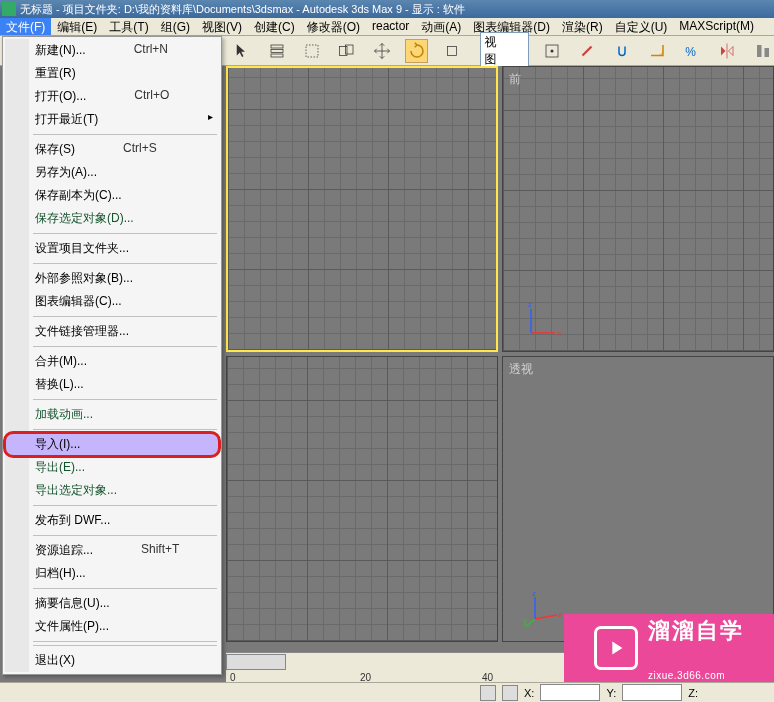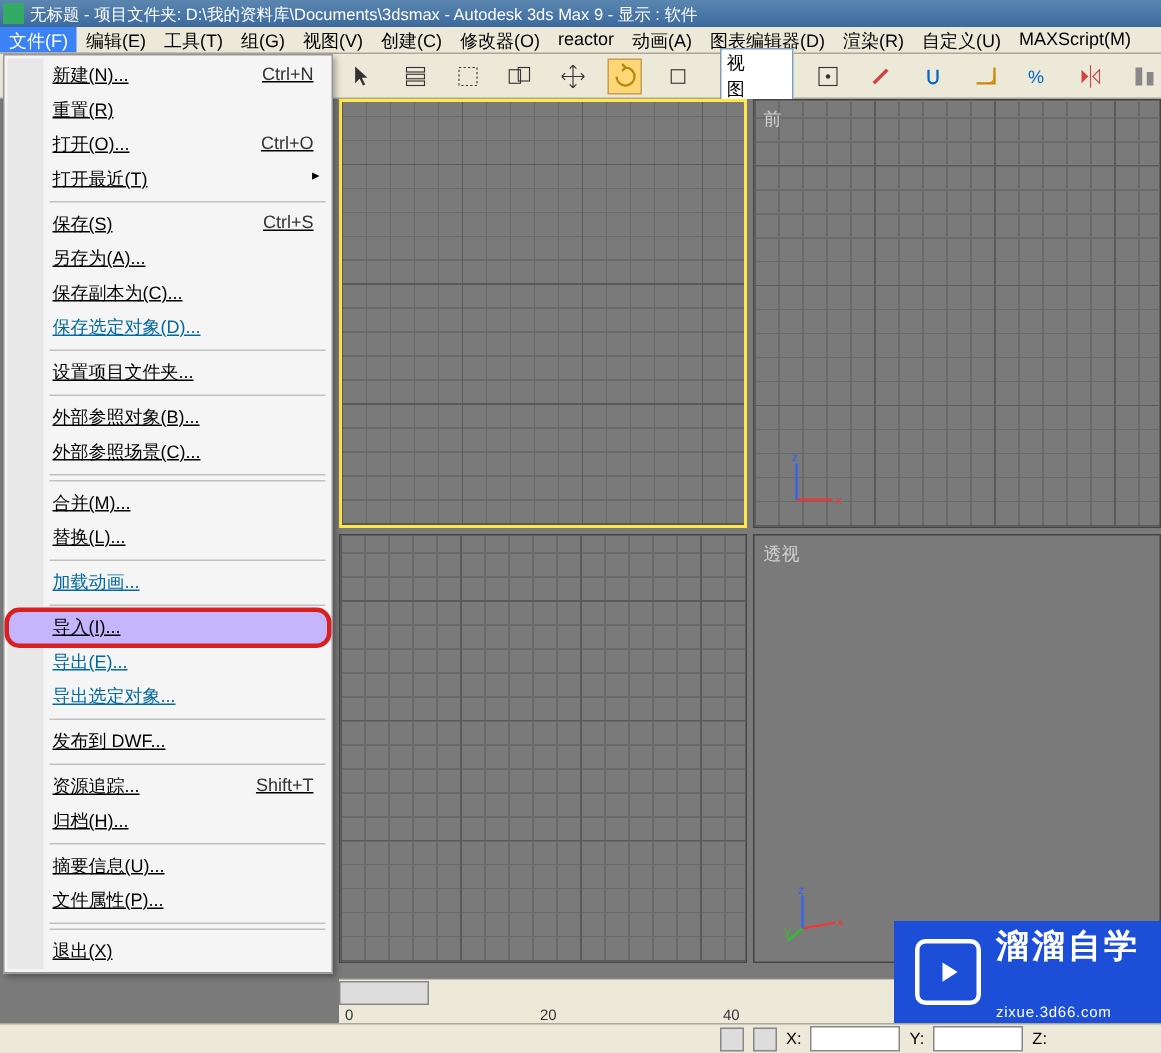--- a/index.html
+++ b/index.html
@@ -13,45 +13,45 @@
     .menubar .menu-item.active { background: #3b82f6; color: white; }
     
     .toolbar { height: 30px; background: #ece9d8; border-bottom: 1px solid #aca899; display: flex; align-items: center; padding-left: 230px; gap: 12px; }
     .tool-btn { width: 24px; height: 24px; border: 1px solid transparent; display: flex; align-items: center; justify-content: center; }
     .tool-btn.active { background: #fdd675; border: 1px solid #c4a060; }
     .tool-btn svg { width: 18px; height: 18px; }
     .view-dropdown { margin-left: 4px; background: white; border: 1px solid #7f9db9; font-size: 12px; padding: 1px 20px 1px 4px; }
     
     .file-menu { position: absolute; top: 36px; left: 2px; width: 220px; background: #f5f5f5; border: 1px solid #979797; box-shadow: 2px 2px 4px rgba(0,0,0,0.3); z-index: 100; font-size: 12px; padding: 2px; }
     .menu-left-strip { position: absolute; left: 2px; top: 2px; bottom: 2px; width: 24px; background: #e8e8e8; }
-    .menu-entry { padding: 3px 10px 3px 30px; display: flex; justify-content: space-between; position: relative; cursor: default; text-decoration: underline; }
-    .menu-entry.disabled { color: #0369a1; }
+    .menu-entry { padding: 3px 10px 3px 30px; display: flex; justify-content: flex-start; position: relative; cursor: default; }
+    .menu-entry.disabled { color: #14532d; }
     .menu-entry.highlighted { background: #c4b5fd; border: 3px solid #d92020; border-radius: 10px; margin: -2px; padding: 2px 9px 2px 29px; }
     .menu-sep { height: 1px; background: #c0c0c0; margin: 3px 2px 3px 28px; }
-    .shortcut { color: #333; }
+    .shortcut { color: #333; margin-left: 48px; }
     .arrow-right::after { content: '▸'; position: absolute; right: 6px; font-size: 10px; }
     
     .viewport-container { position: absolute; top: 66px; left: 226px; right: 0; bottom: 60px; display: grid; grid-template-columns: 1fr 1fr; grid-template-rows: 1fr 1fr; gap: 4px; background: #7a7a7a; }
     .viewport { background: #7a7a7a; position: relative; border: 1px solid #444; }
     .viewport.active { border: 2px solid #ffe74a; }
     .viewport-label { position: absolute; top: 4px; left: 6px; color: #d0d0d0; font-size: 12px; }
     .grid-lines { position: absolute; inset: 0; background-image: repeating-linear-gradient(0deg, #6a6a6a 0, #6a6a6a 1px, transparent 1px, transparent 16px), repeating-linear-gradient(90deg, #6a6a6a 0, #6a6a6a 1px, transparent 1px, transparent 16px); }
     .grid-lines.major::before { content: ''; position: absolute; inset: 0; background-image: repeating-linear-gradient(0deg, #5a5a5a 0, #5a5a5a 1px, transparent 1px, transparent 80px), repeating-linear-gradient(90deg, #5a5a5a 0, #5a5a5a 1px, transparent 1px, transparent 80px); }
     .axis-gizmo { position: absolute; bottom: 10px; left: 20px; width: 40px; height: 40px; }
     
     .timeline { position: absolute; bottom: 30px; left: 226px; right: 0; height: 20px; background: #ece9d8; border-top: 1px solid #888; font-size: 10px; display: flex; align-items: center; }
     .timeline-slider { position: absolute; left: 0; width: 60px; height: 16px; background: #ddd; border: 1px solid #888; top: 1px; }
     .ruler-area { position: absolute; bottom: 14px; left: 226px; right: 0; height: 16px; background: #ece9d8; font-size: 10px; }
     .ruler-tick { position: absolute; top: 0; font-size: 10px; color: #333; }
     
     .statusbar { position: absolute; bottom: 0; left: 0; right: 0; height: 20px; background: #ece9d8; border-top: 1px solid #aca899; display: flex; align-items: center; font-size: 11px; padding-left: 480px; gap: 6px; }
     .coord-field { background: #fff; border: 1px solid #888; padding: 0 4px; width: 80px; }
     .lock-btn { width: 16px; height: 16px; border: 1px solid #888; background: #ddd; }
     
-    .watermark { position: absolute; bottom: 20px; right: 0; width: 178px; height: 68px; background: #1d4ed8; display: flex; align-items: center; justify-content: center; color: white; z-index: 50; }
+    .watermark { position: absolute; bottom: 20px; right: 0; width: 210px; height: 68px; background: #ec4899; display: flex; align-items: center; justify-content: center; color: white; z-index: 50; }
     .watermark-icon { width: 44px; height: 44px; border: 3px solid white; border-radius: 7px; display: flex; align-items: center; justify-content: center; margin-right: 10px; }
     .watermark-text { font-size: 22px; font-weight: bold; letter-spacing: 2px; }
     .watermark-url { font-size: 10px; letter-spacing: 0.5px; margin-top: 24px; }
   </style>
 </head>
 <body>
 
 <div class="titlebar">
   <div class="icon"></div>
   <span>无标题    - 项目文件夹: D:\我的资料库\Documents\3dsmax      - Autodesk 3ds Max 9      - 显示 : 软件</span>
@@ -221,23 +221,26 @@
       </div>
       <div class="menu-sep"></div>
       <div class="menu-entry">
         <span>设置项目文件夹...</span>
       </div>
       <div class="menu-sep"></div>
       <div class="menu-entry">
         <span>外部参照对象(B)...</span>
       </div>
       <div class="menu-entry">
-        <span>外部参照场景(C)...</span>
-      </div>
-      <div class="menu-sep"></div>
+        <span>图表编辑器(C)...</span>
+      </div>
+      <div class="menu-sep"></div>
+      <div class="menu-entry">
+        <span>文件链接管理器...</span>
+      </div>
       <div class="menu-sep"></div>
       <div class="menu-entry">
         <span>合并(M)...</span>
       </div>
       <div class="menu-entry">
         <span>替换(L)...</span>
       </div>
       <div class="menu-sep"></div>
       <div class="menu-entry disabled">
         <span>加载动画...</span>

